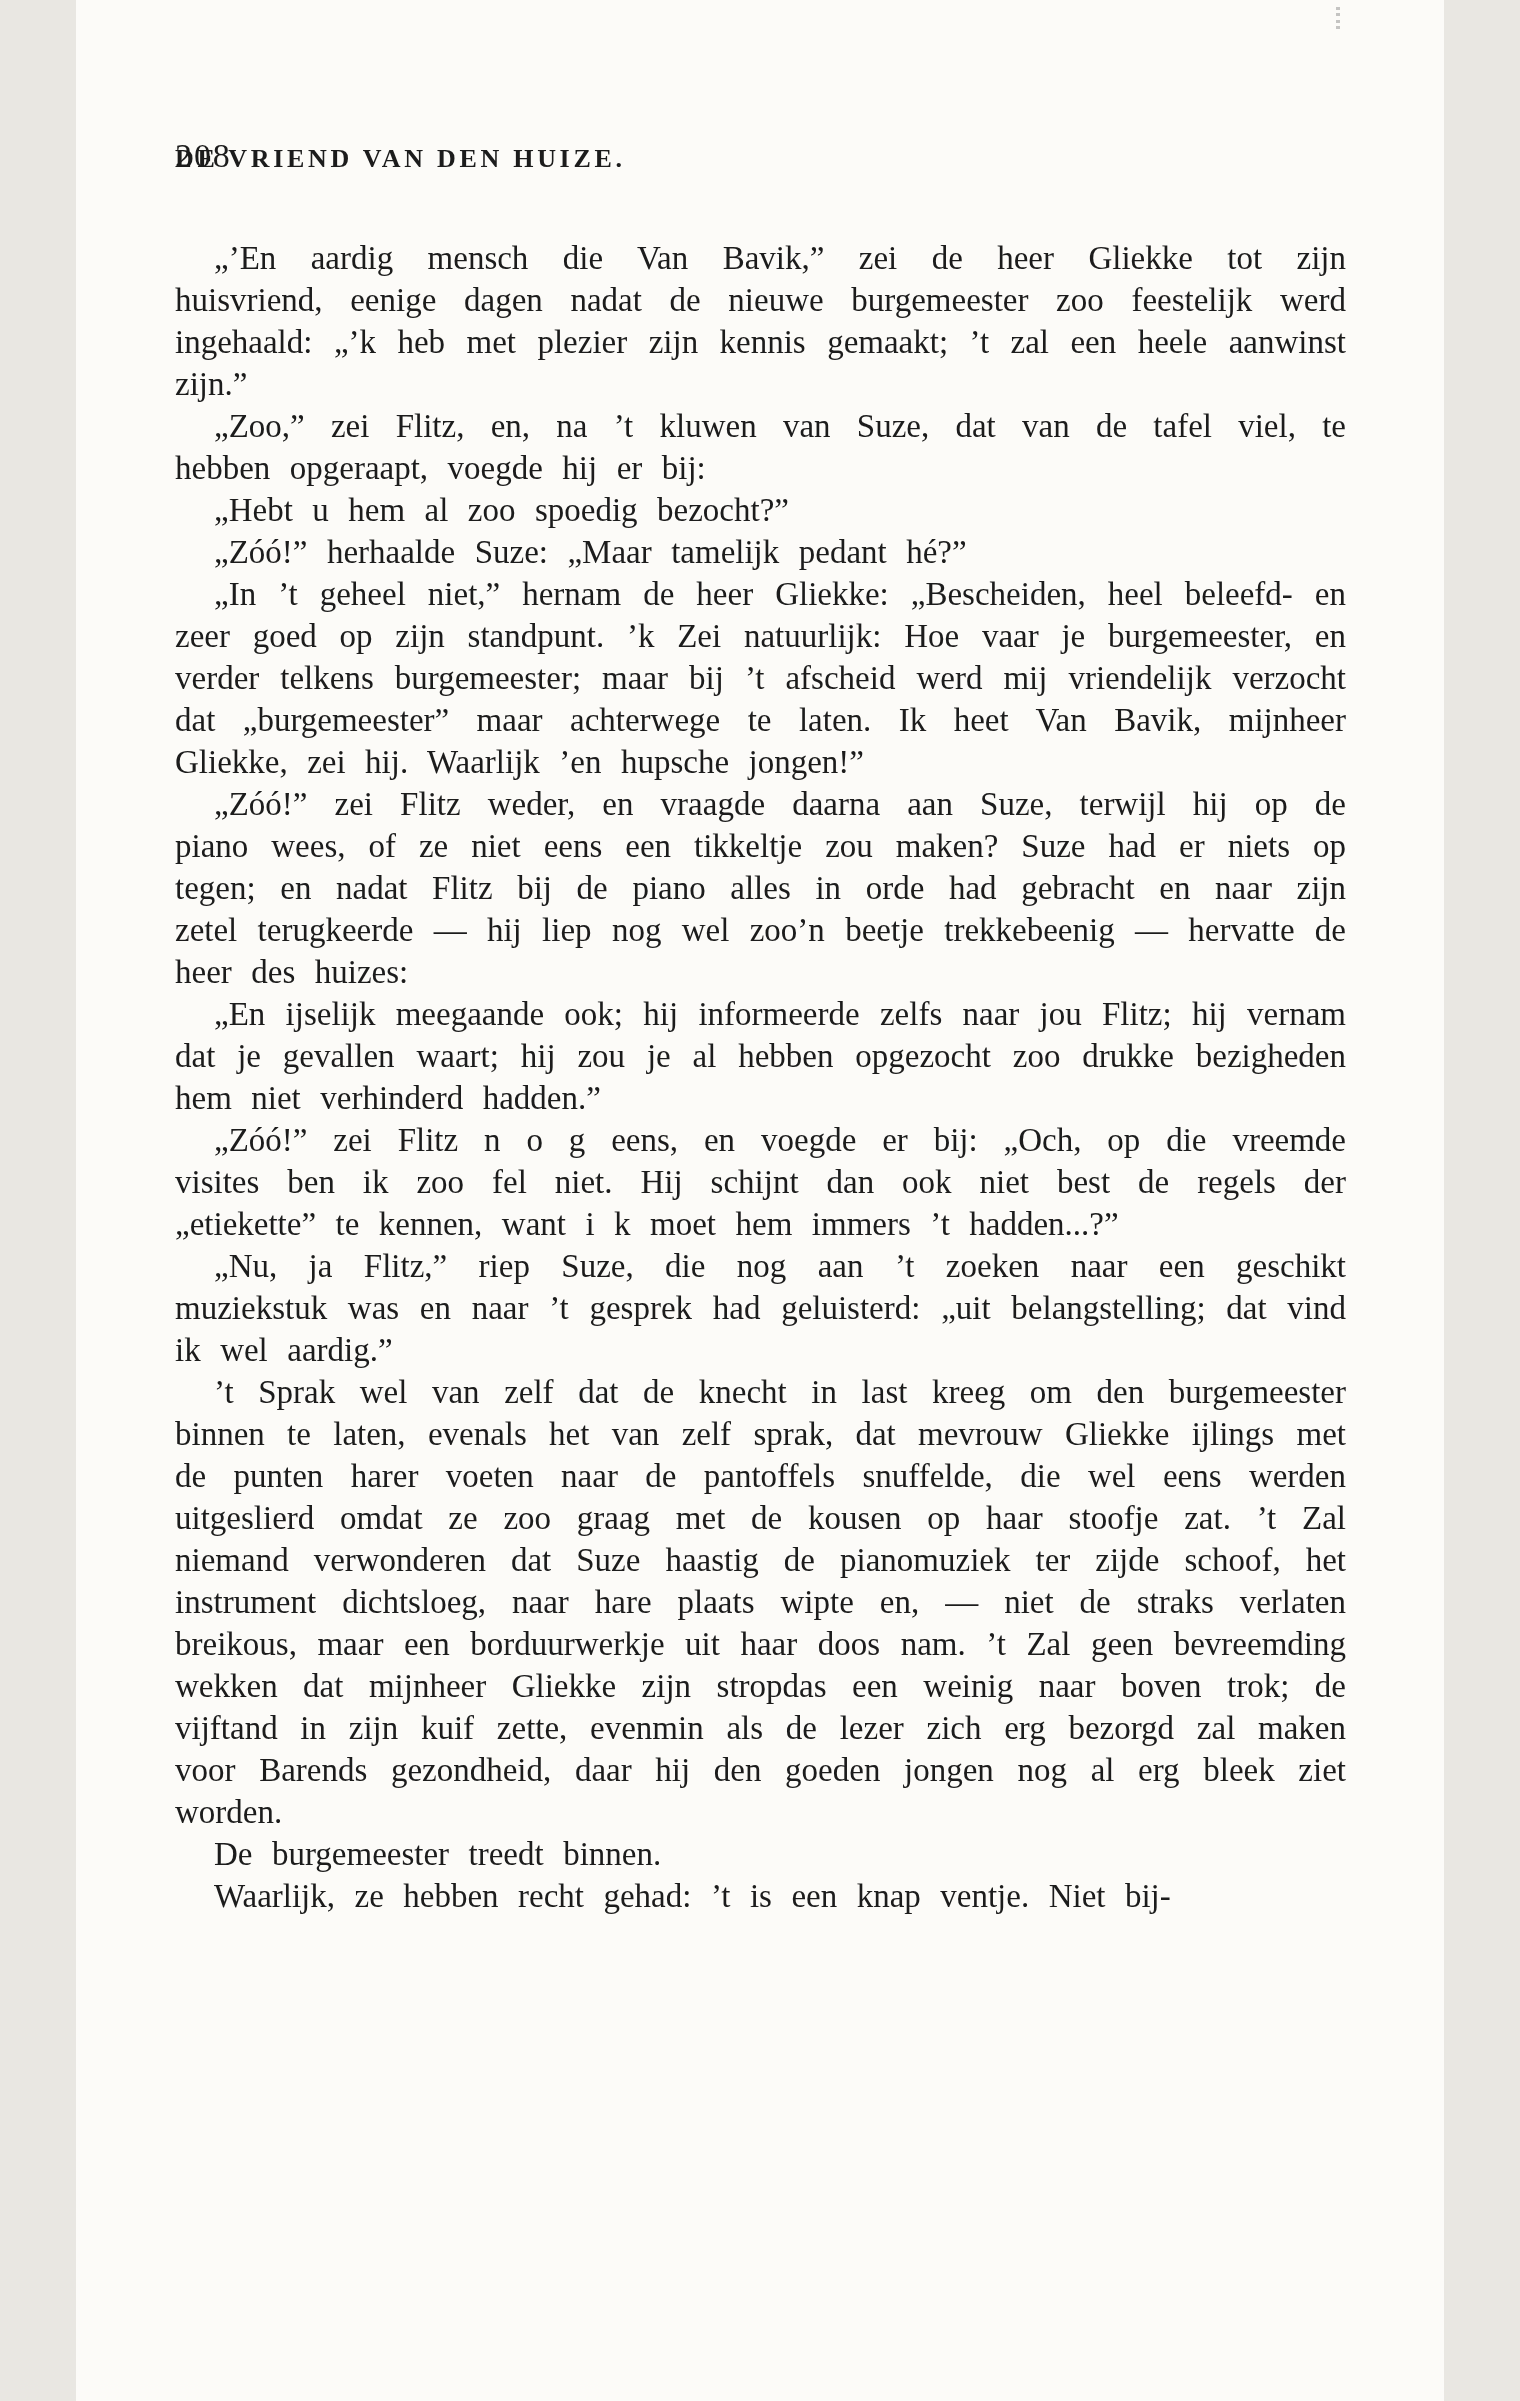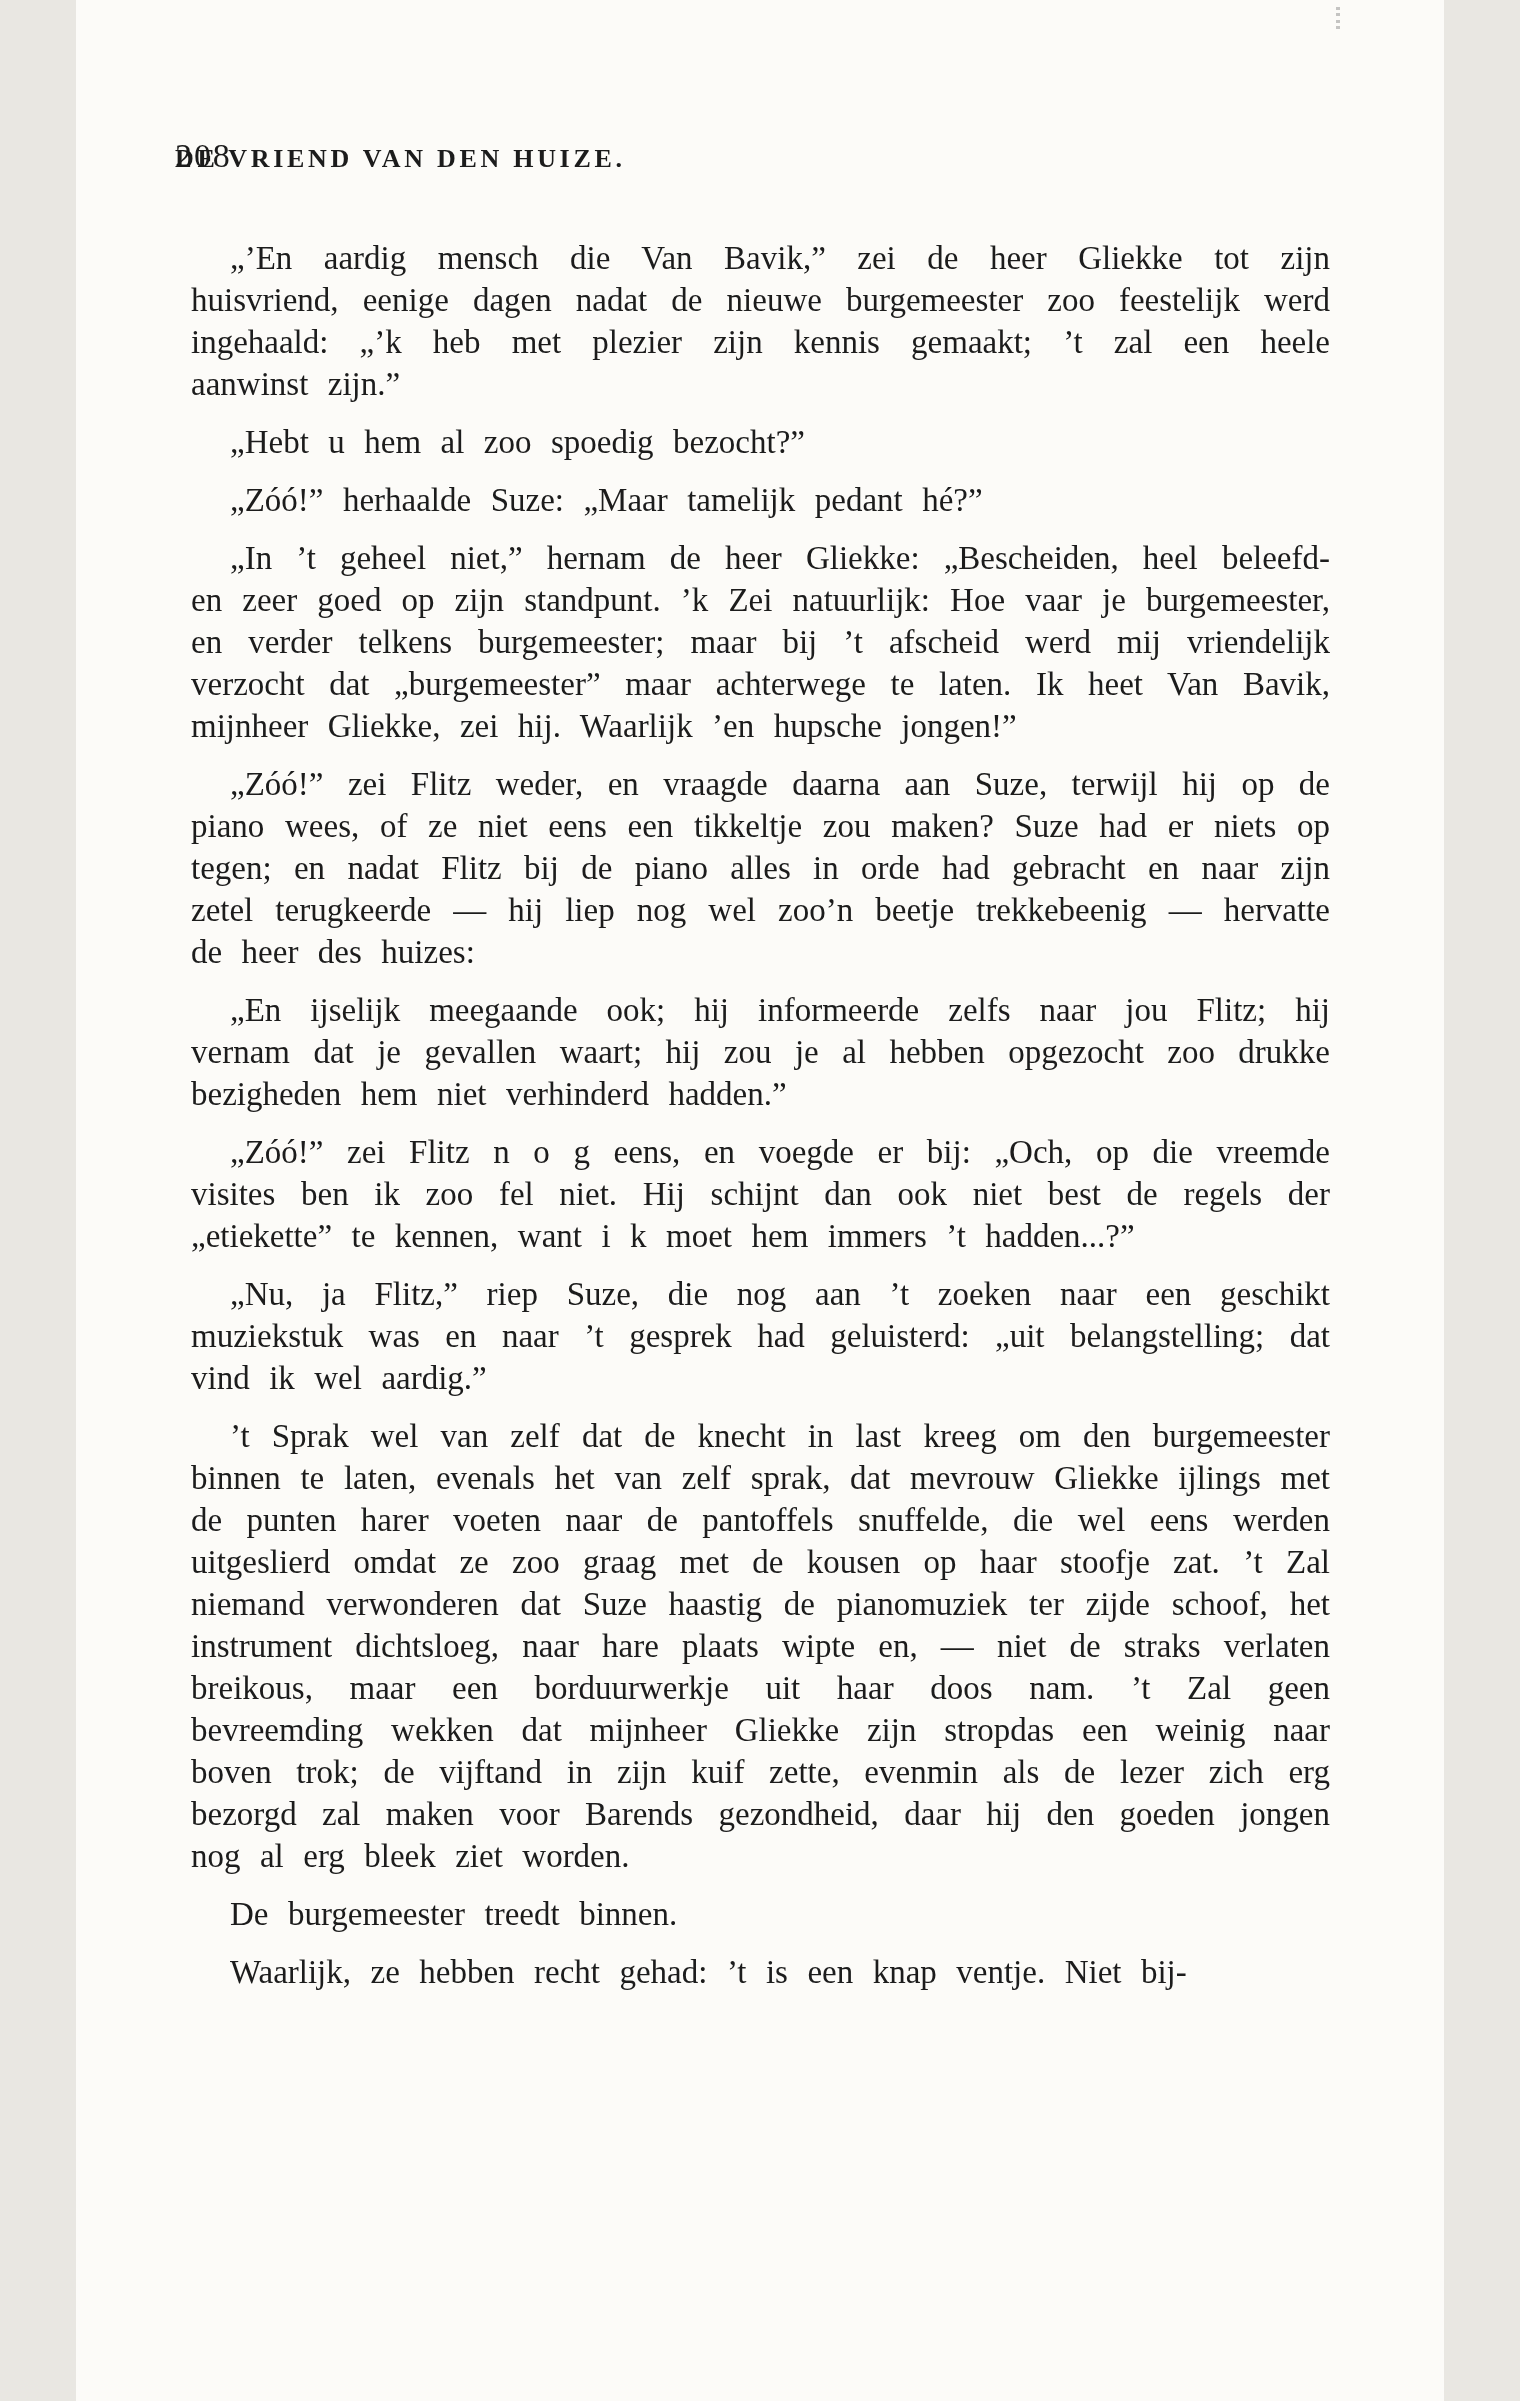--- a/index.html
+++ b/index.html
@@ -39,21 +39,21 @@
     letter-spacing: 3.7px;
     padding-top: 6.5px;
   }
   .page-body {
     font-size: 33px;
     line-height: 42px;
     text-align: justify;
     word-spacing: 0.34em;
   }
   .para {
-    margin: 16px;
+    margin: 0;
     text-indent: 39px;
   }
   .speck {
     position: absolute;
     top: 7.4px;
     right: 104px;
     width: 3.7px;
     height: 24px;
     opacity: 0.38;
     background: repeating-linear-gradient(#6a6a6a 0 2.8px, transparent 2.8px 6.5px);
@@ -66,20 +66,21 @@
 
   <div class="speck"></div>
 
   <header class="page-header">
     <span class="page-number">208</span>
     <span class="running-title">DE VRIEND VAN DEN HUIZE.</span>
   </header>
 
   <main class="page-body">
       <p class="para">„’En aardig mensch die Van Bavik,” zei de heer Gliekke tot zijn huisvriend, eenige dagen nadat de nieuwe burgemeester zoo feestelijk werd ingehaald: „’k heb met plezier zijn kennis gemaakt; ’t zal een heele aanwinst zijn.”</p>
+      <p class="para">„Zoo,” zei Flitz, en, na ’t kluwen van Suze, dat van de tafel viel, te hebben opgeraapt, voegde hij er bij:</p>
       <p class="para">„Hebt u hem al zoo spoedig bezocht?”</p>
       <p class="para">„Zóó!” herhaalde Suze: „Maar tamelijk pedant hé?”</p>
       <p class="para">„In ’t geheel niet,” hernam de heer Gliekke: „Bescheiden, heel beleefd- en zeer goed op zijn standpunt. ’k Zei natuurlijk: Hoe vaar je burgemeester, en verder telkens burgemeester; maar bij ’t afscheid werd mij vriendelijk verzocht dat „burgemeester” maar achterwege te laten. Ik heet Van Bavik, mijnheer Gliekke, zei hij. Waarlijk ’en hupsche jongen!”</p>
       <p class="para">„Zóó!” zei Flitz weder, en vraagde daarna aan Suze, terwijl hij op de piano wees, of ze niet eens een tikkeltje zou maken? Suze had er niets op tegen; en nadat Flitz bij de piano alles in orde had gebracht en naar zijn zetel terugkeerde — hij liep nog wel zoo’n beetje trekkebeenig — hervatte de heer des huizes:</p>
       <p class="para">„En ijselijk meegaande ook; hij informeerde zelfs naar jou Flitz; hij vernam dat je gevallen waart; hij zou je al hebben opgezocht zoo drukke bezigheden hem niet verhinderd hadden.”</p>
       <p class="para">„Zóó!” zei Flitz n o g eens, en voegde er bij: „Och, op die vreemde visites ben ik zoo fel niet. Hij schijnt dan ook niet best de regels der „etiekette” te kennen, want i k moet hem immers ’t hadden...?”</p>
       <p class="para">„Nu, ja Flitz,” riep Suze, die nog aan ’t zoeken naar een geschikt muziekstuk was en naar ’t gesprek had geluisterd: „uit belangstelling; dat vind ik wel aardig.”</p>
       <p class="para">’t Sprak wel van zelf dat de knecht in last kreeg om den burgemeester binnen te laten, evenals het van zelf sprak, dat mevrouw Gliekke ijlings met de punten harer voeten naar de pantoffels snuffelde, die wel eens werden uitgeslierd omdat ze zoo graag met de kousen op haar stoofje zat. ’t Zal niemand verwonderen dat Suze haastig de pianomuziek ter zijde schoof, het instrument dichtsloeg, naar hare plaats wipte en, — niet de straks verlaten breikous, maar een borduurwerkje uit haar doos nam. ’t Zal geen bevreemding wekken dat mijnheer Gliekke zijn stropdas een weinig naar boven trok; de vijftand in zijn kuif zette, evenmin als de lezer zich erg bezorgd zal maken voor Barends gezondheid, daar hij den goeden jongen nog al erg bleek ziet worden.</p>
       <p class="para">De burgemeester treedt binnen.</p>
       <p class="para">Waarlijk, ze hebben recht gehad: ’t is een knap ventje. Niet bij-</p>

